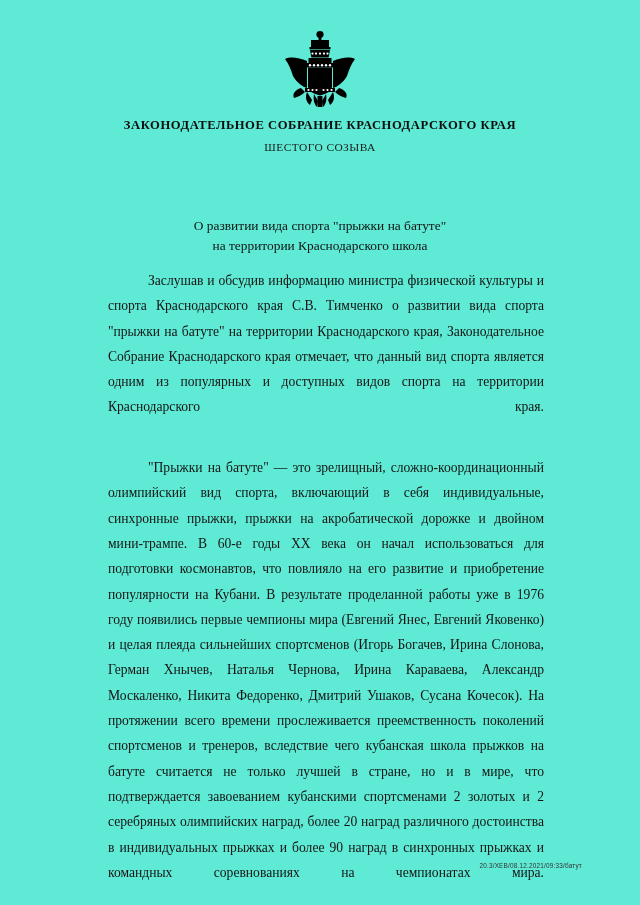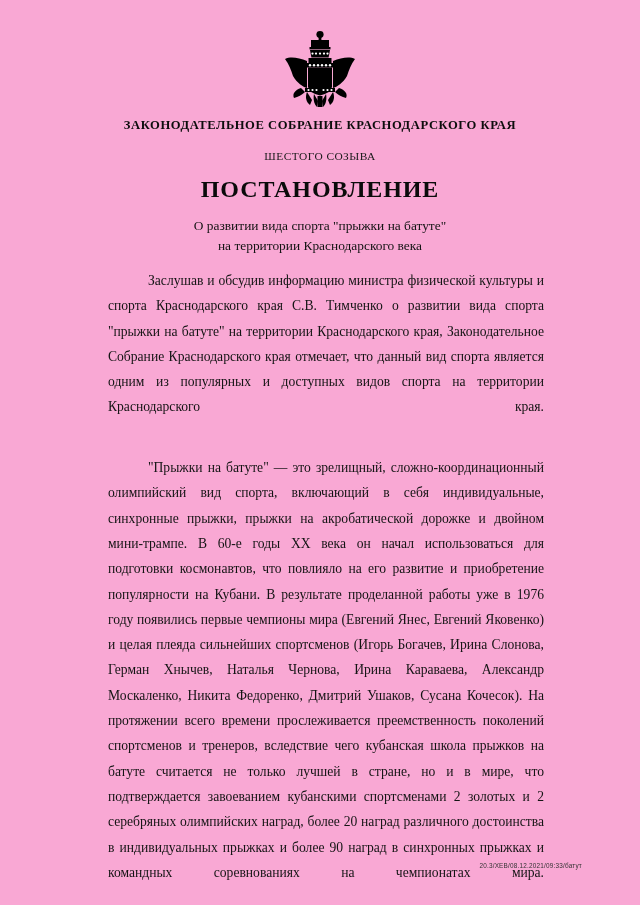--- a/index.html
+++ b/index.html
@@ -4,21 +4,21 @@
 <style>
   html, body {
     margin: 0;
     padding: 0;
     background: #ffffff;
   }
   .page {
     position: relative;
     width: 640px;
     height: 905px;
-    background: #f9a8d4;
+    background: #5eead4;
     overflow: hidden;
     font-family: "Liberation Serif", "DejaVu Serif", serif;
     color: #111111;
   }
 
   
   .emblem-wrap {
     position: absolute;
     top: 30px;
     left: 0;
@@ -41,21 +41,21 @@
     text-align: center;
   }
   .org-name {
     font-size: 12.6px;
     font-weight: bold;
     letter-spacing: 0.55px;
     line-height: 1.25;
     color: #0d0d0d;
   }
   .convocation {
-    margin-top: 16px;
+    margin-top: 7px;
     font-size: 11.4px;
     letter-spacing: 0.45px;
     color: #1a1a1a;
   }
 
   
   .doc-title {
     position: absolute;
     top: 176px;
     left: 0;
@@ -175,25 +175,24 @@
         <path d="M36.5 66 h5 v11 h-5 z"></path>
       </g>
     </svg>
   </div>
 
   <div class="header-block">
     <div class="org-name">ЗАКОНОДАТЕЛЬНОЕ СОБРАНИЕ КРАСНОДАРСКОГО КРАЯ</div>
     <div class="convocation">ШЕСТОГО СОЗЫВА</div>
   </div>
 
-  <div class="doc-title">ПОСТАНОВЛЕНИЕ</div>
 
   <div class="subject">
     <div>О развитии вида спорта "прыжки на батуте"</div>
-    <div>на территории Краснодарского века</div>
+    <div>на территории Краснодарского школа</div>
   </div>
 
   <div class="body-text">
     <p class="para first-gap"><span class="indent"></span><span>Заслушав и обсудив информацию министра физической культуры и спорта Краснодарского края С.В. Тимченко о развитии вида спорта "прыжки на батуте" на территории Краснодарского края, Законодательное Собрание Краснодарского края отмечает, что данный вид спорта является одним из популярных и доступных видов спорта на территории Краснодарского края.</span></p>
     <p class="para first-gap"><span class="indent"></span><span>"Прыжки на батуте" — это зрелищный, сложно-координационный олимпийский вид спорта, включающий в себя индивидуальные, синхронные прыжки, прыжки на акробатической дорожке и двойном мини-трампе. В 60-е годы XX века он начал использоваться для подготовки космонавтов, что повлияло на его развитие и приобретение популярности на Кубани. В результате проделанной работы уже в 1976 году появились первые чемпионы мира (Евгений Янес, Евгений Яковенко) и целая плеяда сильнейших спортсменов (Игорь Богачев, Ирина Слонова, Герман Хнычев, Наталья Чернова, Ирина Караваева, Александр Москаленко, Никита Федоренко, Дмитрий Ушаков, Сусана Кочесок). На протяжении всего времени прослеживается преемственность поколений спортсменов и тренеров, вследствие чего кубанская школа прыжков на батуте считается не только лучшей в стране, но и в мире, что подтверждается завоеванием кубанскими спортсменами 2 золотых и 2 серебряных олимпийских наград, более 20 наград различного достоинства в индивидуальных прыжках и более 90 наград в синхронных прыжках и командных соревнованиях на чемпионатах мира.</span></p>
     <p class="para"><span class="indent"></span><span>В последние годы в крае уделяется большое внимание развитию и популяризации прыжков на батуте на уровне государственных и муниципальных учреждений Краснодарского края.</span></p>
   </div>
 
   <div class="footer-stamp">20.3/ХЕВ/08.12.2021/09:33/батут</div>
 

